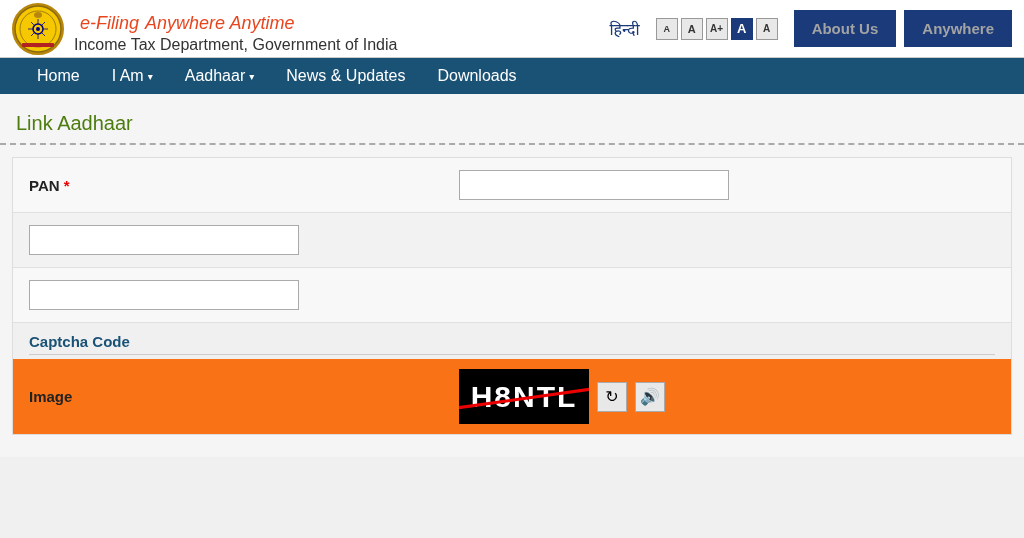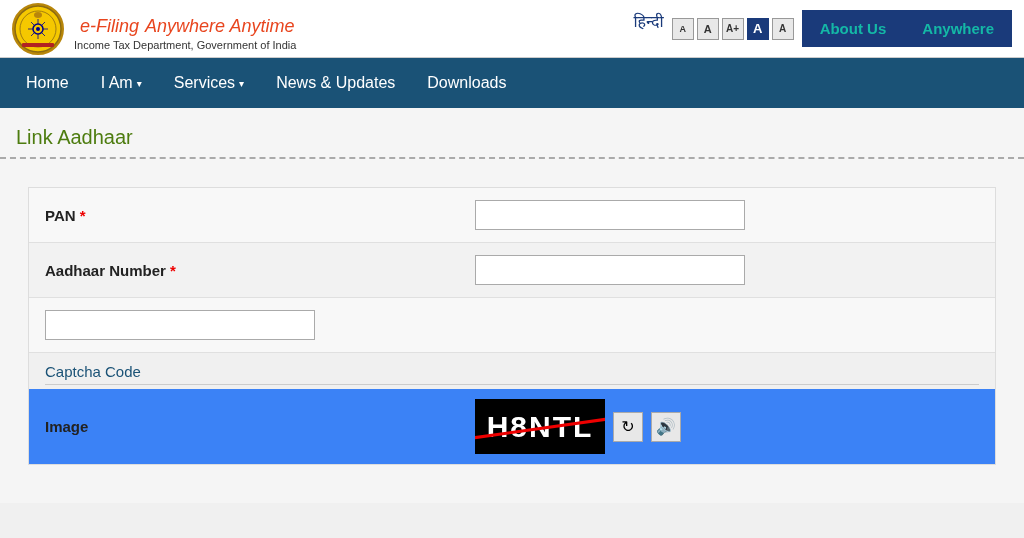--- a/index.html
+++ b/index.html
@@ -49,25 +49,27 @@
       color: #1a3a7a;
     }
     .brand-title span {
       color: #e8451e;
       font-style: italic;
       font-size: 18px;
       font-weight: normal;
       margin-left: 6px;
     }
     .brand-subtitle {
-      font-size: 11px;
+      font-size: 16px;
       color: #333;
     }
     .header-right {
       display: flex;
+      align-items: center;
+      gap: 8px;
     }
     .hindi-text {
       font-size: 16px;
       color: #1a3a7a;
       margin-right: 8px;
     }
     .font-size-controls {
       display: flex;
       align-items: center;
       gap: 3px;
@@ -88,39 +90,39 @@
     }
     .font-btn.active {
       background: #1a3a7a;
       color: #fff;
       border-color: #1a3a7a;
     }
     .nav-btn {
       padding: 10px 18px;
       font-size: 15px;
       font-weight: bold;
-      color: #14b8a6;
+      color: #a3a3a3;
       cursor: pointer;
       border: none;
       height: 100%;
     }
     .nav-btn.about {
       background: #1a3a7a;
     }
     .nav-btn.feedback {
       background: #1a3a7a;
     }
 
     
     .navbar {
       background: #1a5276;
       display: flex;
       align-items: center;
-      padding: 0 10px;
-      height: 50px;
+      padding: 0 21px;
+      height: 36px;
     }
     .nav-item {
       color: #fff;
       font-size: 16px;
       padding: 0 16px;
       height: 50px;
       display: flex;
       align-items: center;
       cursor: pointer;
       white-space: nowrap;
@@ -142,21 +144,21 @@
     }
     .page-title {
       font-size: 20px;
       color: #4d7c0f;
       font-weight: normal;
     }
 
     
     .form-container {
       background: #f0f0f0;
-      margin: 28px;
+      margin: 12px;
       border: 1px solid #ddd;
       padding: 0;
     }
     .form-row {
       display: flex;
       align-items: center;
       padding: 12px 16px;
       border-bottom: 1px solid #e0e0e0;
       background: #f8f8f8;
     }
@@ -183,29 +185,29 @@
     }
 
     
     .captcha-header {
       padding: 10px 16px 4px 16px;
       background: #f0f0f0;
     }
     .captcha-title {
       font-size: 15px;
       color: #1a5276;
-      font-weight: normal;
+      font-weight: bold;
       border-bottom: 1px solid #ccc;
       padding-bottom: 4px;
     }
     .captcha-row {
       display: flex;
       align-items: center;
       padding: 10px 16px;
-      background: #3b82f6;
+      background: #f97316;
     }
     .captcha-label {
       width: 430px;
       font-size: 15px;
       color: #222;
       font-weight: bold;
     }
     .captcha-image-container {
       display: flex;
       align-items: center;
@@ -302,21 +304,21 @@
 
 <nav class="navbar">
   <div class="nav-item">
     <span>Home</span>
   </div>
   <div class="nav-item">
     <span>I Am</span>
     <span class="arrow">▾</span>
   </div>
   <div class="nav-item">
-    <span>Services</span>
+    <span>Aadhaar</span>
     <span class="arrow">▾</span>
   </div>
   <div class="nav-item">
     <span>News &amp; Updates</span>
   </div>
   <div class="nav-item">
     <span>Downloads</span>
   </div>
 </nav>
 
@@ -330,24 +332,20 @@
 
     <div class="form-row">
       <div class="form-label">
         <span>PAN</span>
         <span class="required"> *</span>
       </div>
       <input type="text" class="form-input" style="">
     </div>
 
     <div class="form-row">
-      <div class="form-label">
-        <span>Aadhaar Number</span>
-        <span class="required"> *</span>
-      </div>
       <input type="text" class="form-input" style="">
     </div>
 
     <div class="form-row">
       <input type="text" class="form-input" style="">
     </div>
 
     <div class="captcha-header">
       <div class="captcha-title">Captcha Code</div>
     </div>

